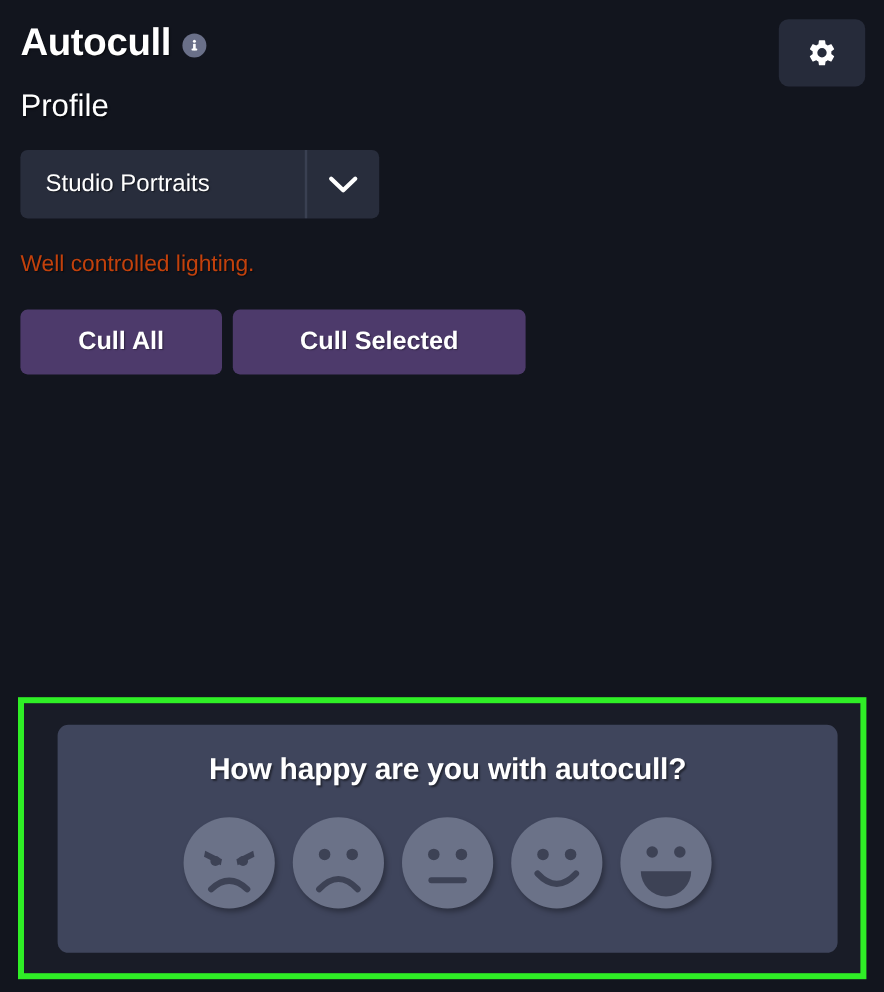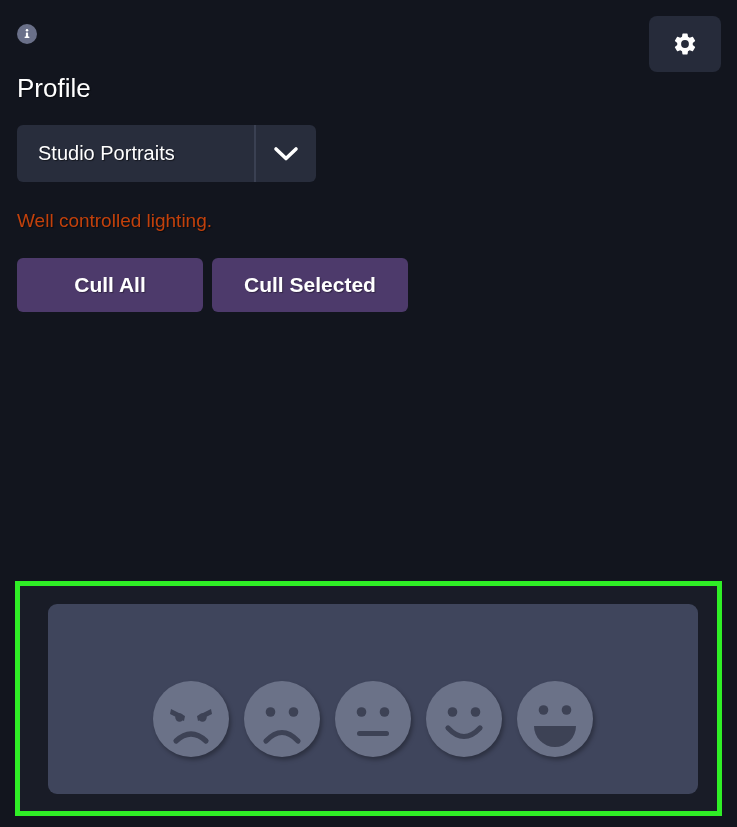--- a/index.html
+++ b/index.html
@@ -135,22 +135,22 @@
     border-radius: 6px;
     height: 54px;
     color: #ffffff;
     font-family: "Liberation Sans", sans-serif;
     font-size: 21px;
     font-weight: bold;
     cursor: pointer;
     text-shadow: 1px 1px 1px rgba(0,0,0,0.35);
     padding: 0 22px;
   }
-  .action-btn.cull-all { width: 186px; padding: 0; }
-  .action-btn.cull-selected { width: 196px; padding: 0; }
+  .action-btn.cull-all { width: 168px; padding: 0; }
+  .action-btn.cull-selected { width: 244px; padding: 0; }
 
   
   .survey-highlight {
     position: absolute;
     left: 15px;
     top: 581px;
     width: 707px;
     height: 235px;
     box-sizing: border-box;
     border: 5px solid #2fee26;
@@ -197,20 +197,21 @@
     filter: drop-shadow(2px 3px 2px rgba(0,0,0,0.30));
   }
   .face-btn svg { display: block; }
 </style>
 </head>
 <body>
 
 <div class="header">
 
   <div class="title-row">
+    <div class="app-title">Autocull</div>
     <div class="info-icon">
       <svg width="12" height="12" viewBox="0 0 12 12">
         <circle cx="6" cy="2.3" r="1.25" fill="#ffffff"></circle>
         <rect x="4.9" y="4.4" width="2.2" height="5.4" rx="0.6" fill="#ffffff"></rect>
         <rect x="3.6" y="8.4" width="4.8" height="1.6" rx="0.6" fill="#ffffff"></rect>
       </svg>
     </div>
   </div>
 
   <div class="profile-label">Profile</div>
@@ -235,20 +236,21 @@
 
 <div class="description">Well controlled lighting.</div>
 
 <div class="actions">
   <button class="action-btn cull-all">Cull All</button>
   <button class="action-btn cull-selected">Cull Selected</button>
 </div>
 
 <div class="survey-highlight">
   <div class="survey-panel">
+    <div class="survey-question">How happy are you with autocull?</div>
 
     <div class="face-row">
 
       <button class="face-btn">
         <svg width="80" height="80" viewBox="0 0 80 80">
           <circle cx="40" cy="40" r="38" fill="#6b7288"></circle>
           <path d="M20 30 L34 37 L33 42 L19 35 Z" fill="#3d4255"></path>
           <path d="M60 30 L46 37 L47 42 L61 35 Z" fill="#3d4255"></path>
           <circle cx="28.5" cy="38.5" r="4.2" fill="#3d4255"></circle>
           <circle cx="51.5" cy="38.5" r="4.2" fill="#3d4255"></circle>

